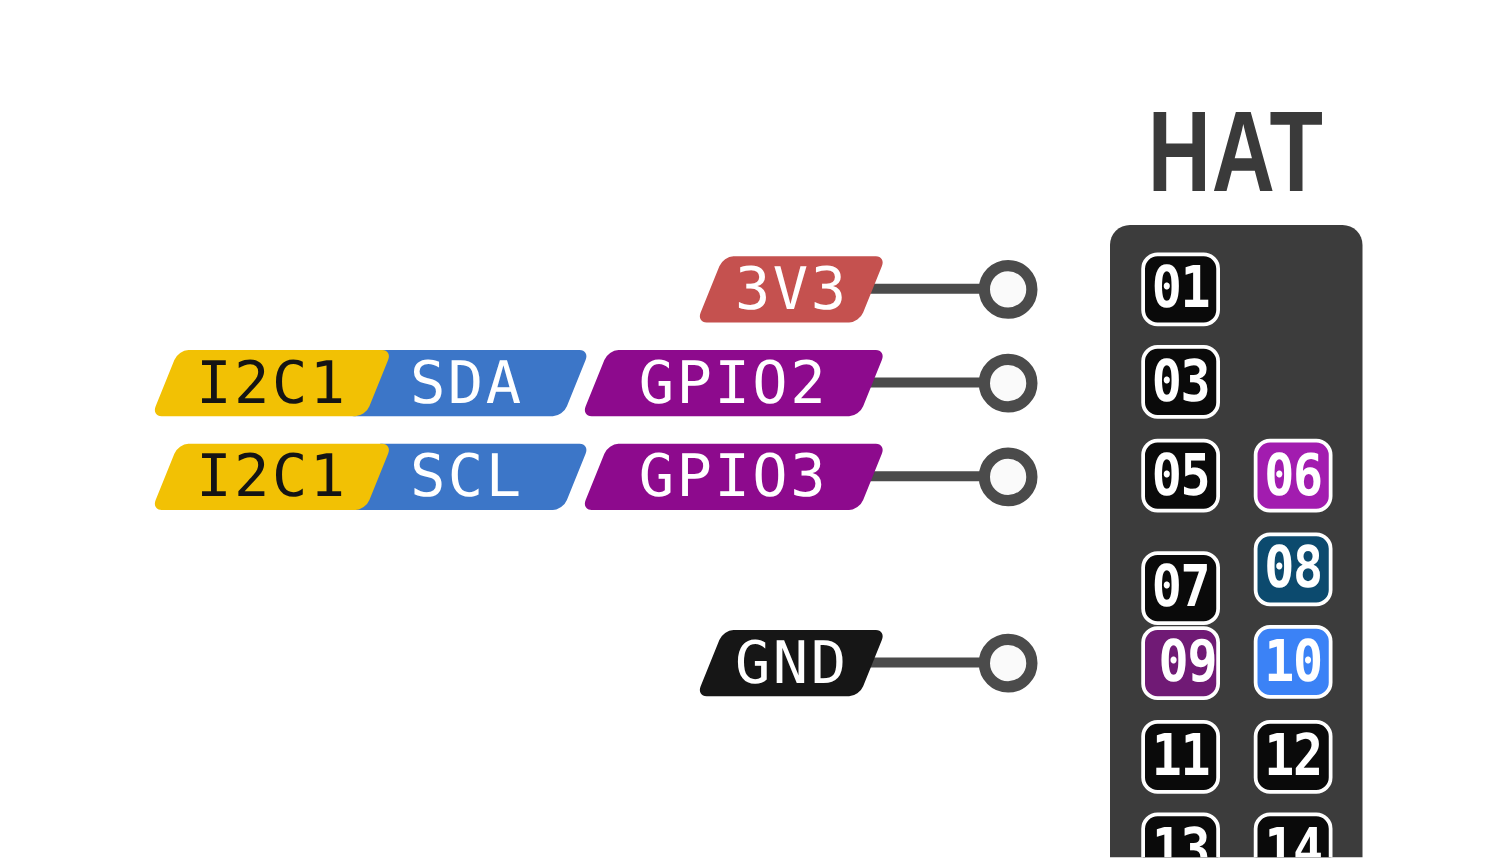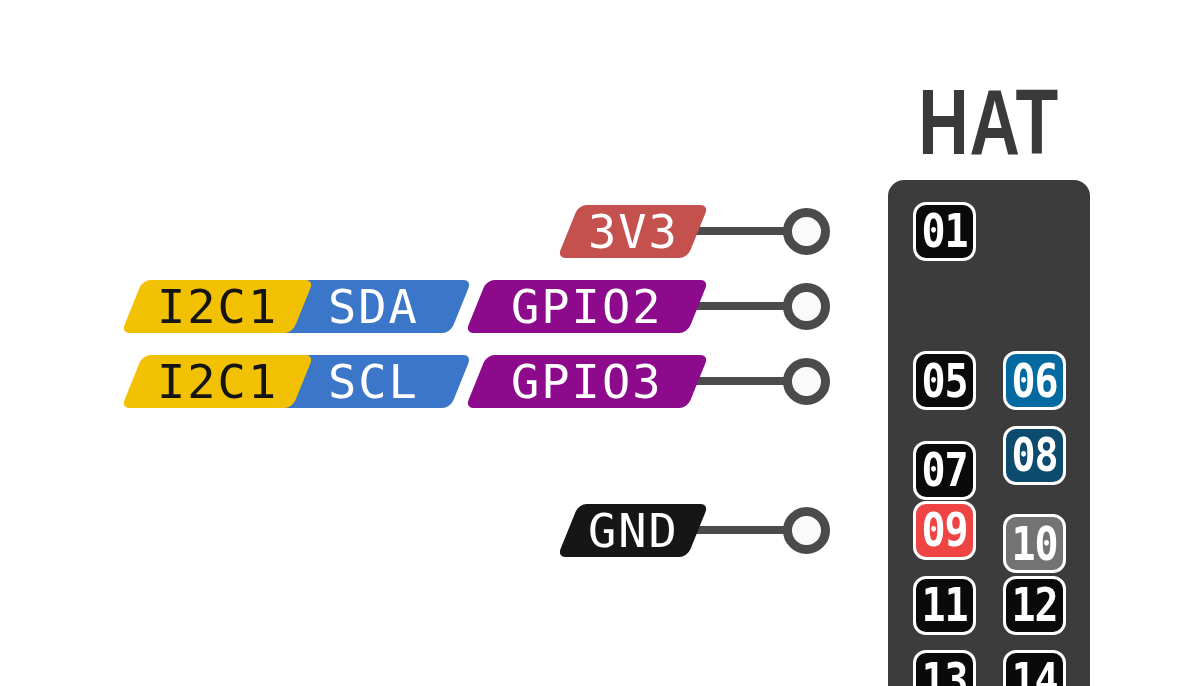--- a/index.html
+++ b/index.html
@@ -98,36 +98,39 @@
 <div class="canvas" style="background: rgb(255, 255, 255);">
 
   <div class="hat-title-wrap">
     <div class="hat-title" style="color: rgb(58, 58, 58);">HAT</div>
   </div>
 
   <div class="header-block" id="header-block" style="background: rgb(60, 60, 60);">
       <div class="pin" style="left: 25px; top: 21.5px; background: rgb(10, 10, 10); border-color: rgb(255, 255, 255);">
         <span style="color: rgb(255, 255, 255);">01</span>
       </div>
+      <div class="pin" style="left: 25px; top: 96.3px; background: rgb(10, 10, 10); border-color: rgb(255, 255, 255);">
+        <span style="color: rgb(255, 255, 255);">03</span>
+      </div>
       <div class="pin" style="left: 25px; top: 171.1px; background: rgb(10, 10, 10); border-color: rgb(255, 255, 255);">
         <span style="color: rgb(255, 255, 255);">05</span>
       </div>
-      <div class="pin" style="left: 115px; top: 171.1px; background: #0369a1; border-color: rgb(255, 255, 255);">
+      <div class="pin" style="left: 115px; top: 171.1px; background: #a21caf; border-color: rgb(255, 255, 255);">
         <span style="color: rgb(255, 255, 255);">06</span>
       </div>
       <div class="pin" style="left: 25px; top: 245.9px; background: rgb(10, 10, 10); border-color: rgb(255, 255, 255); margin-top: 15px;">
         <span style="color: rgb(255, 255, 255);">07</span>
       </div>
       <div class="pin" style="left: 115px; top: 245.9px; background: #0c4a6e; border-color: rgb(255, 255, 255);">
         <span style="color: rgb(255, 255, 255);">08</span>
       </div>
-      <div class="pin" style="left: 25px; top: 320.7px; background: #ef4444; border-color: rgb(255, 255, 255);">
+      <div class="pin" style="left: 25px; top: 320.7px; background: #701a75; border-color: rgb(255, 255, 255); justify-content: flex-end;">
         <span style="color: rgb(255, 255, 255);">09</span>
       </div>
-      <div class="pin" style="left: 115px; top: 334px; background: #737373; border-color: rgb(255, 255, 255);">
+      <div class="pin" style="left: 115px; top: 320px; background: #3b82f6; border-color: rgb(255, 255, 255);">
         <span style="color: rgb(255, 255, 255);">10</span>
       </div>
       <div class="pin" style="left: 25px; top: 395.5px; background: rgb(10, 10, 10); border-color: rgb(255, 255, 255);">
         <span style="color: rgb(255, 255, 255);">11</span>
       </div>
       <div class="pin" style="left: 115px; top: 395.5px; background: rgb(10, 10, 10); border-color: rgb(255, 255, 255);">
         <span style="color: rgb(255, 255, 255);">12</span>
       </div>
       <div class="pin" style="left: 25px; top: 470.3px; background: rgb(10, 10, 10); border-color: rgb(255, 255, 255);">
         <span style="color: rgb(255, 255, 255);">13</span>

